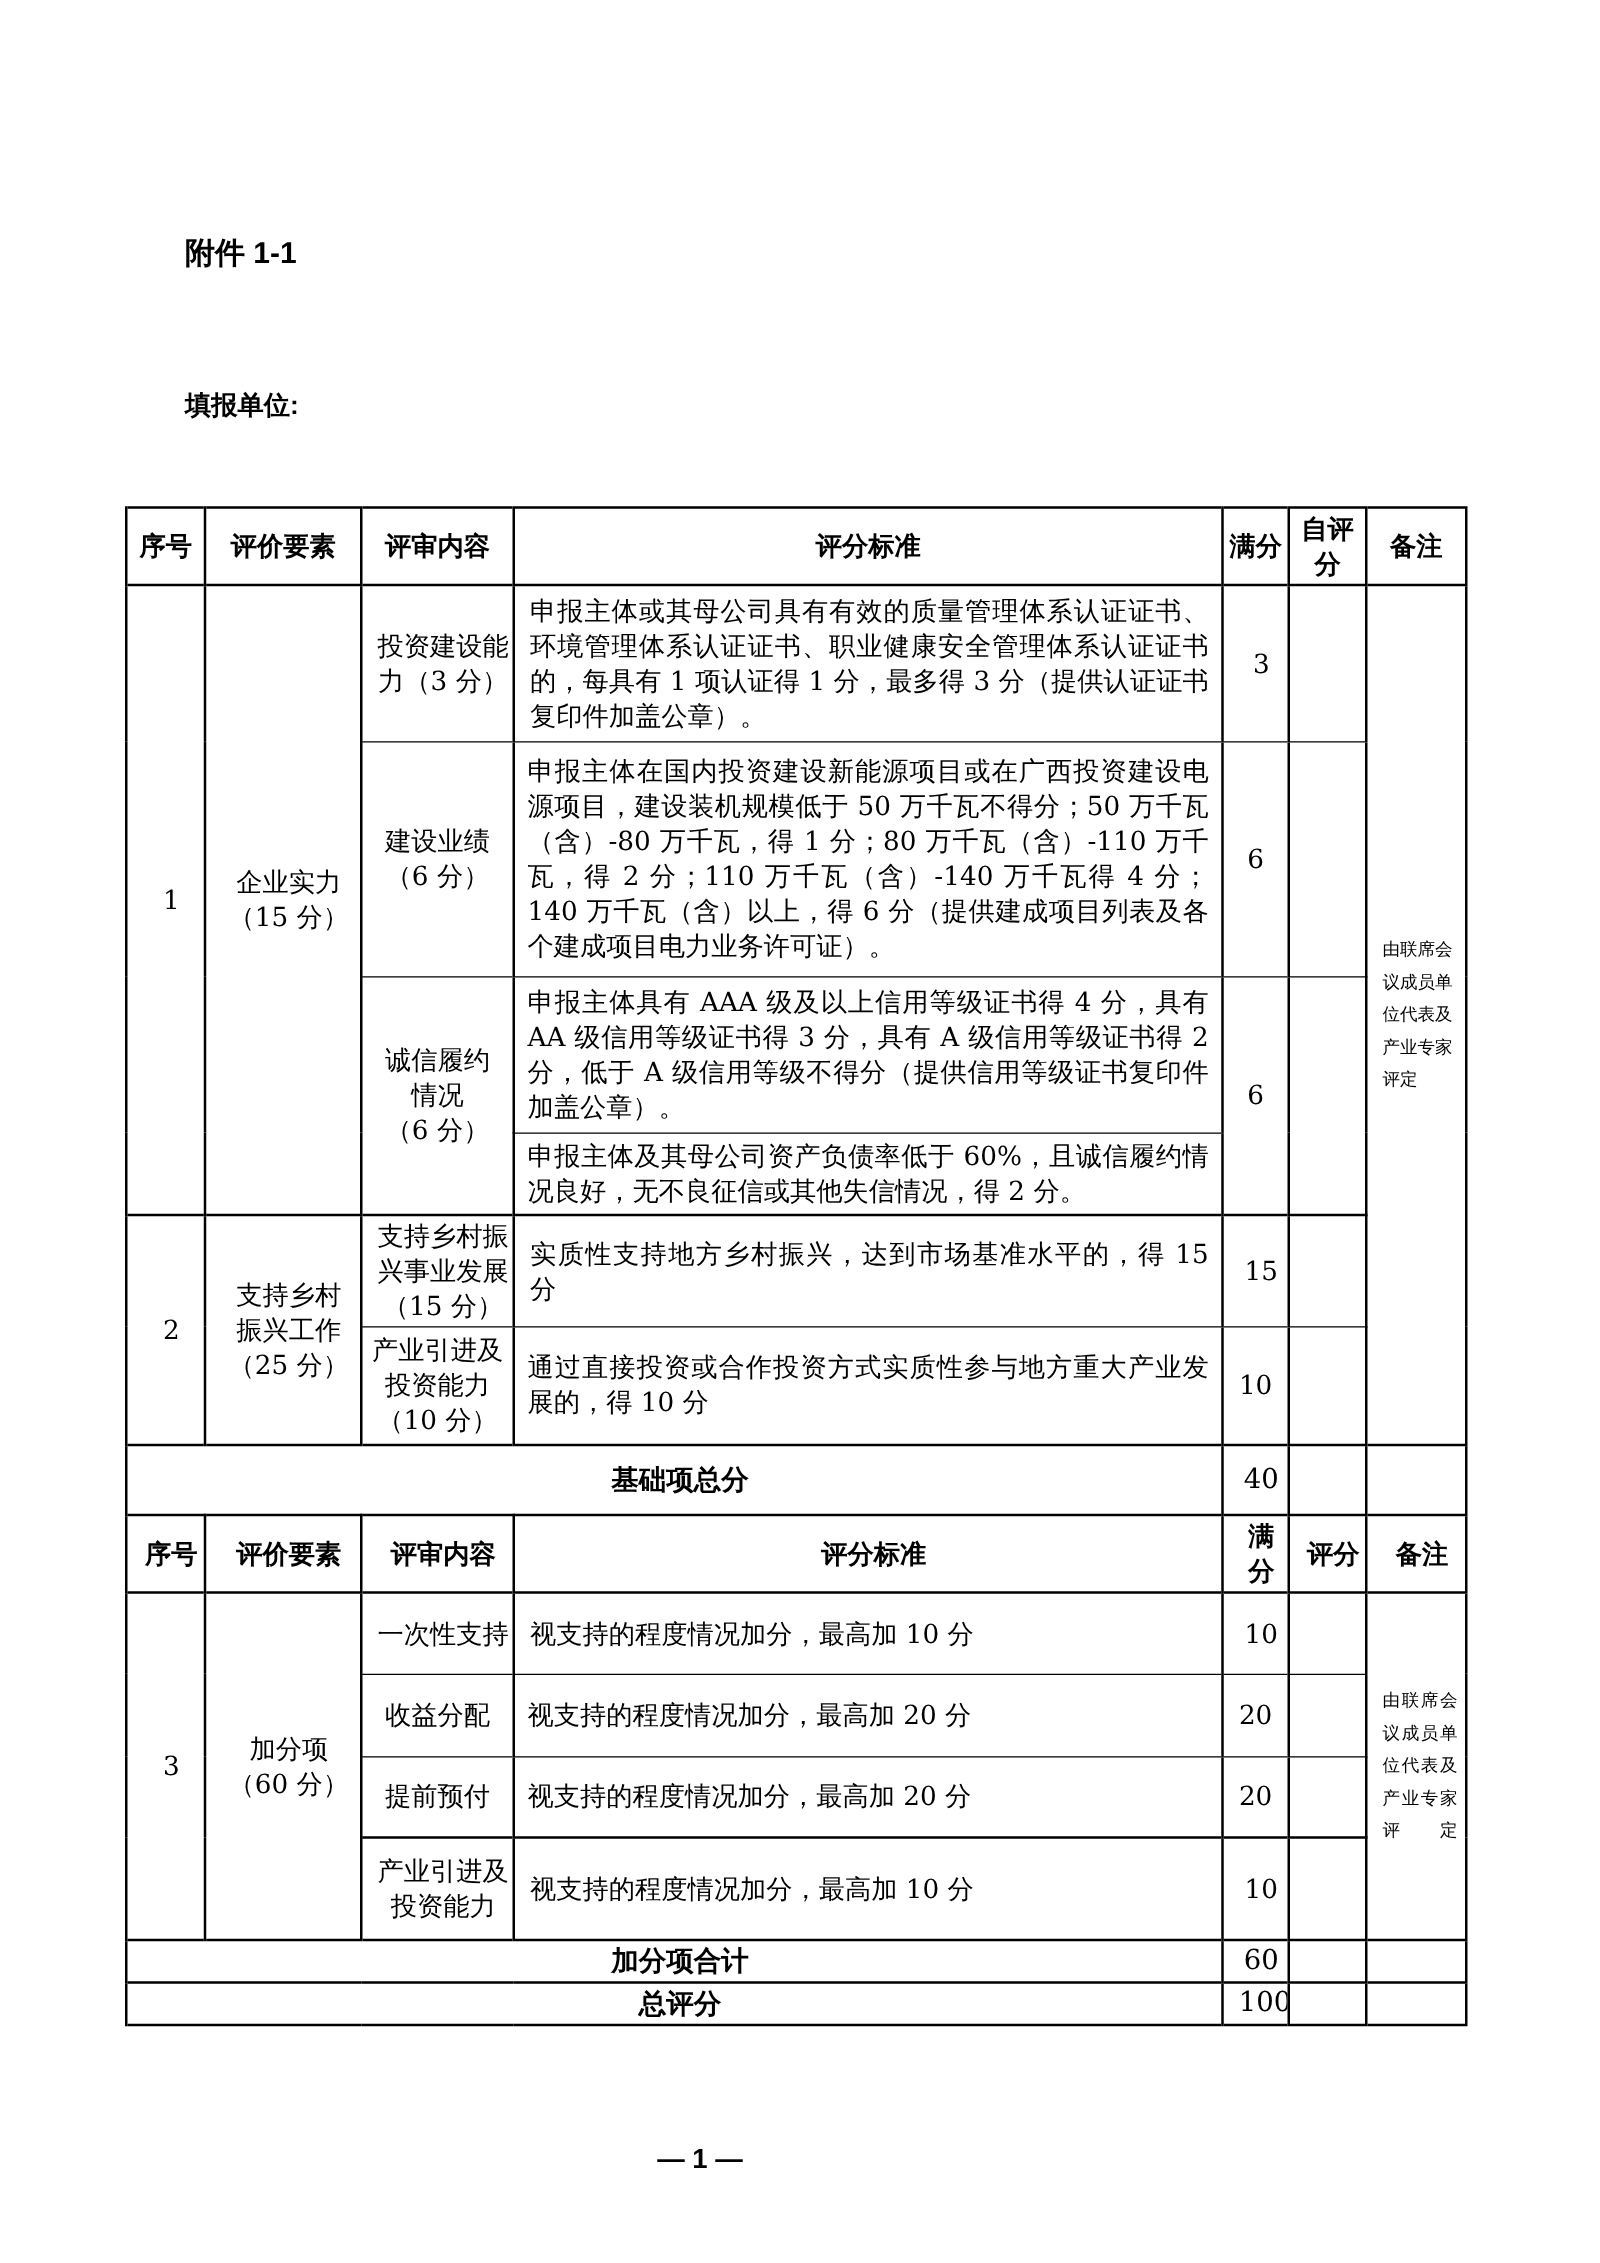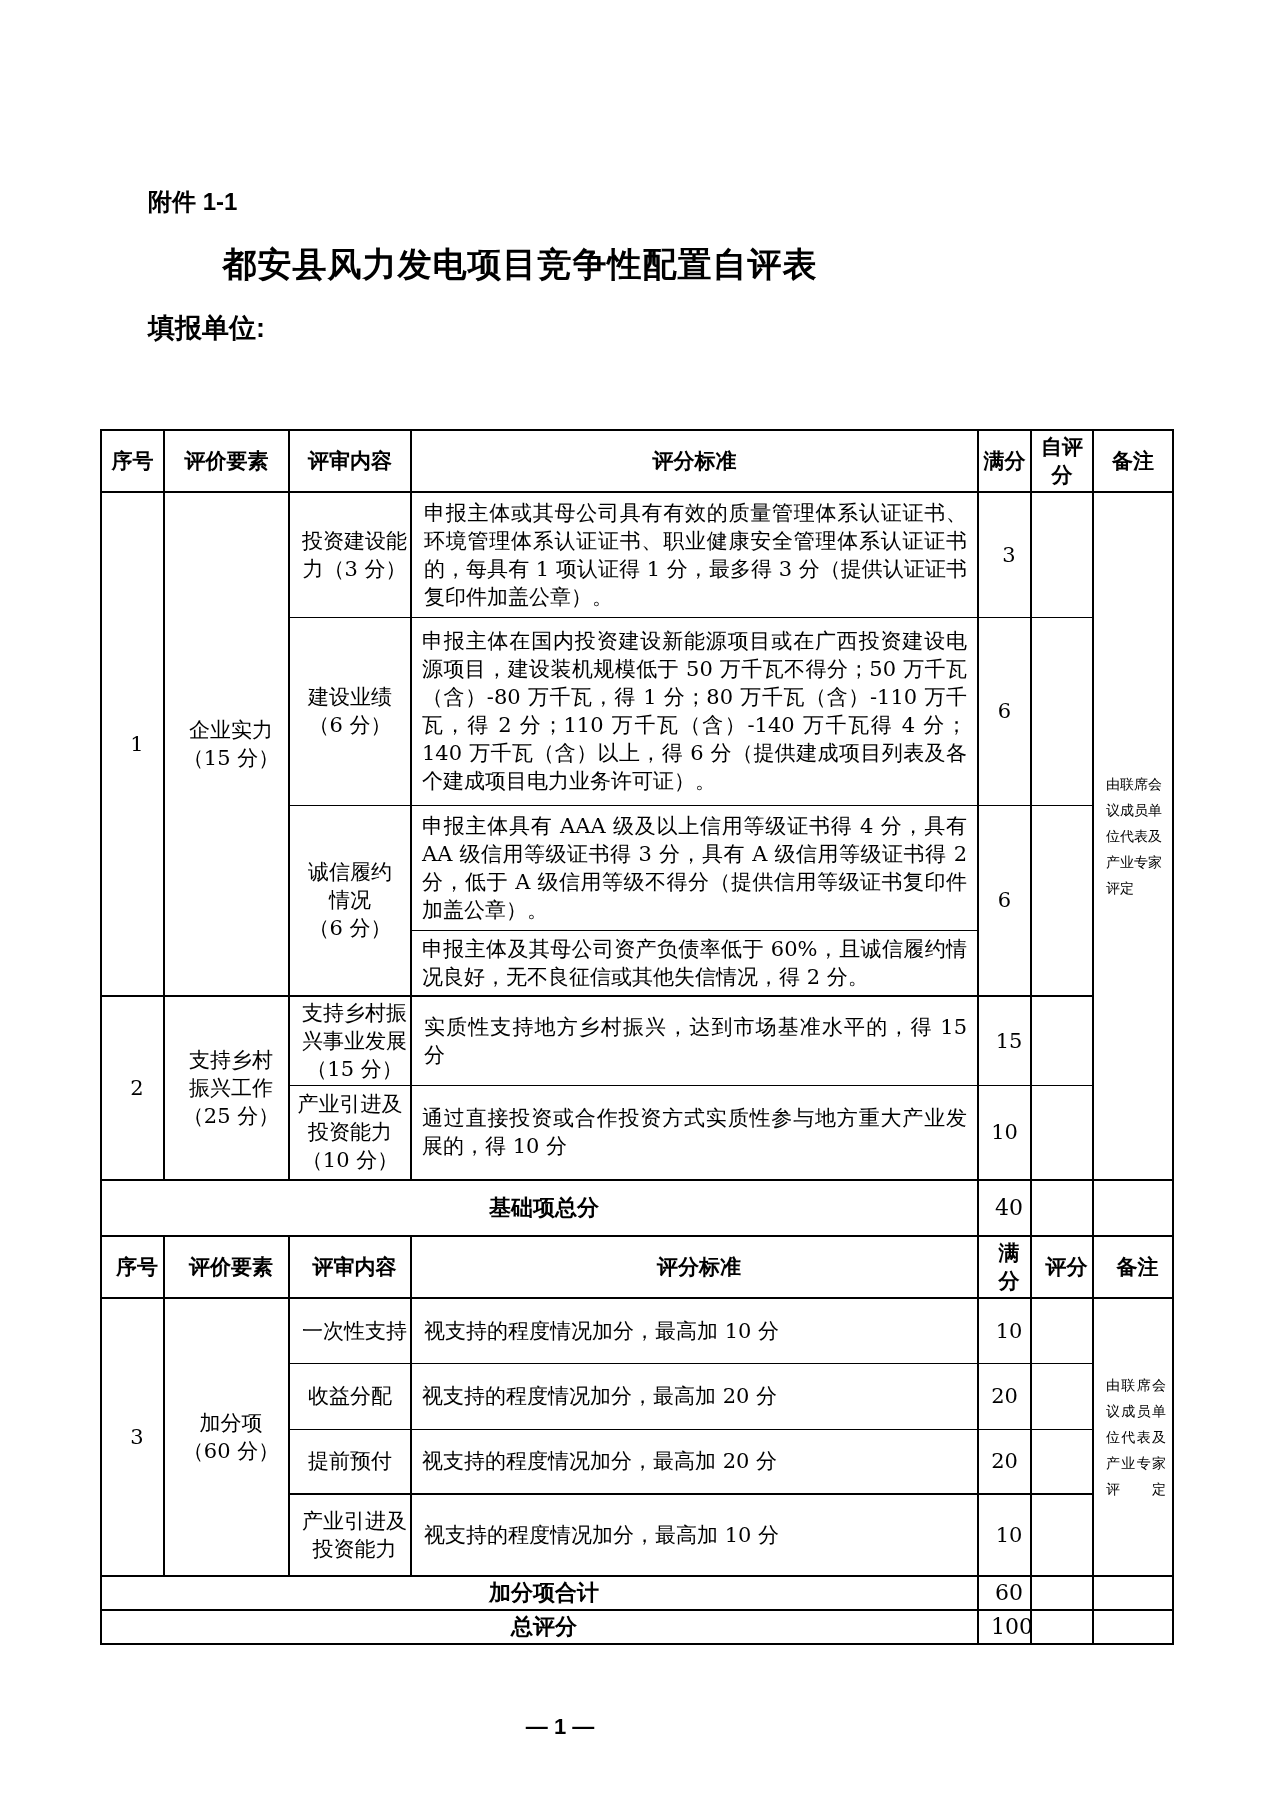--- a/index.html
+++ b/index.html
@@ -15,24 +15,24 @@
     font-family:"Liberation Sans",sans-serif; font-weight:700; font-size:24px;
   }
   .doc-title {
     position:absolute; left:0; top:242px; width:1040px; margin:0;
     text-align:center;
     font-family:"Liberation Sans",sans-serif; font-weight:700; font-size:34px;
     letter-spacing:1px;
   }
   .form-unit {
     position:absolute; left:148px; top:310px;
-    font-family:"Liberation Sans",sans-serif; font-weight:700; font-size:27px;
+    font-family:"Liberation Sans",sans-serif; font-weight:700; font-size:21px;
   }
   table.score-table {
-    position:absolute; left:100px; top:429px; width:1072px;
+    position:absolute; left:100px; top:405px; width:1072px;
     border-collapse:collapse; table-layout:fixed;
     border:2px solid #000;
   }
   td {
     border:solid #000; border-width:1px 2px;
     vertical-align:middle; text-align:center;
     font-size:21px; line-height:28px; padding:2px 3px;
     overflow:hidden;
   }
   tr.thick-top > td { border-top-width:2px;padding-left:12px; }
@@ -48,21 +48,20 @@
     text-align:center; font-size:22px; font-weight:700;
     font-family:"Liberation Sans",sans-serif;
   }
 </style>
 </head>
 <body>
 
 <div class="page">
 
   <div class="attachment">附件 1-1</div>
-  <h1 class="doc-title">都安县风力发电项目竞争性配置自评表</h1>
   <div class="form-unit">填报单位:</div>
 
   <table class="score-table">
     <colgroup>
       <col style="width:63px">
         <col style="width:125px">
         <col style="width:122px">
       <col style="width:567px">
         <col style="width:53px">
         <col style="width:62px">

